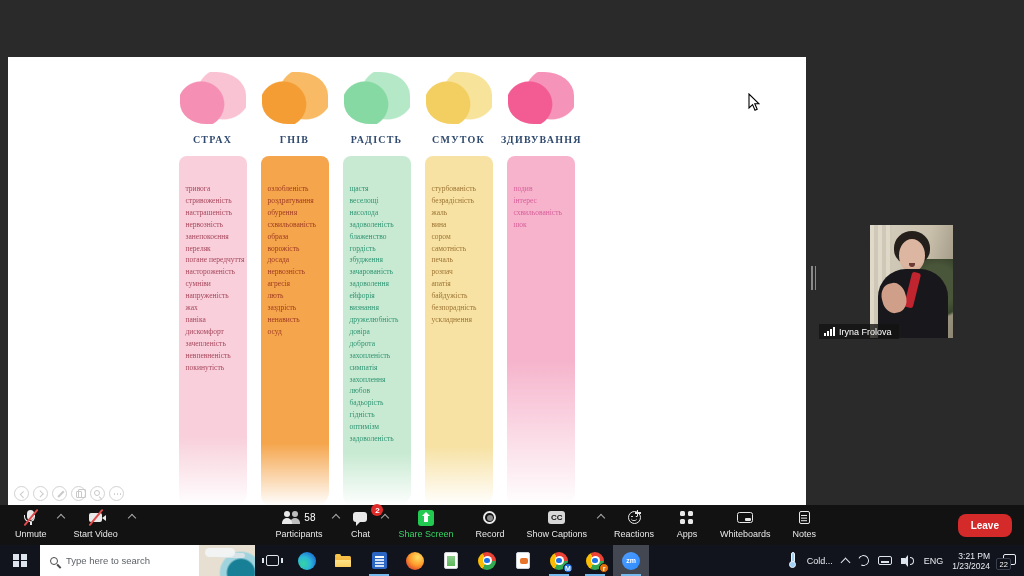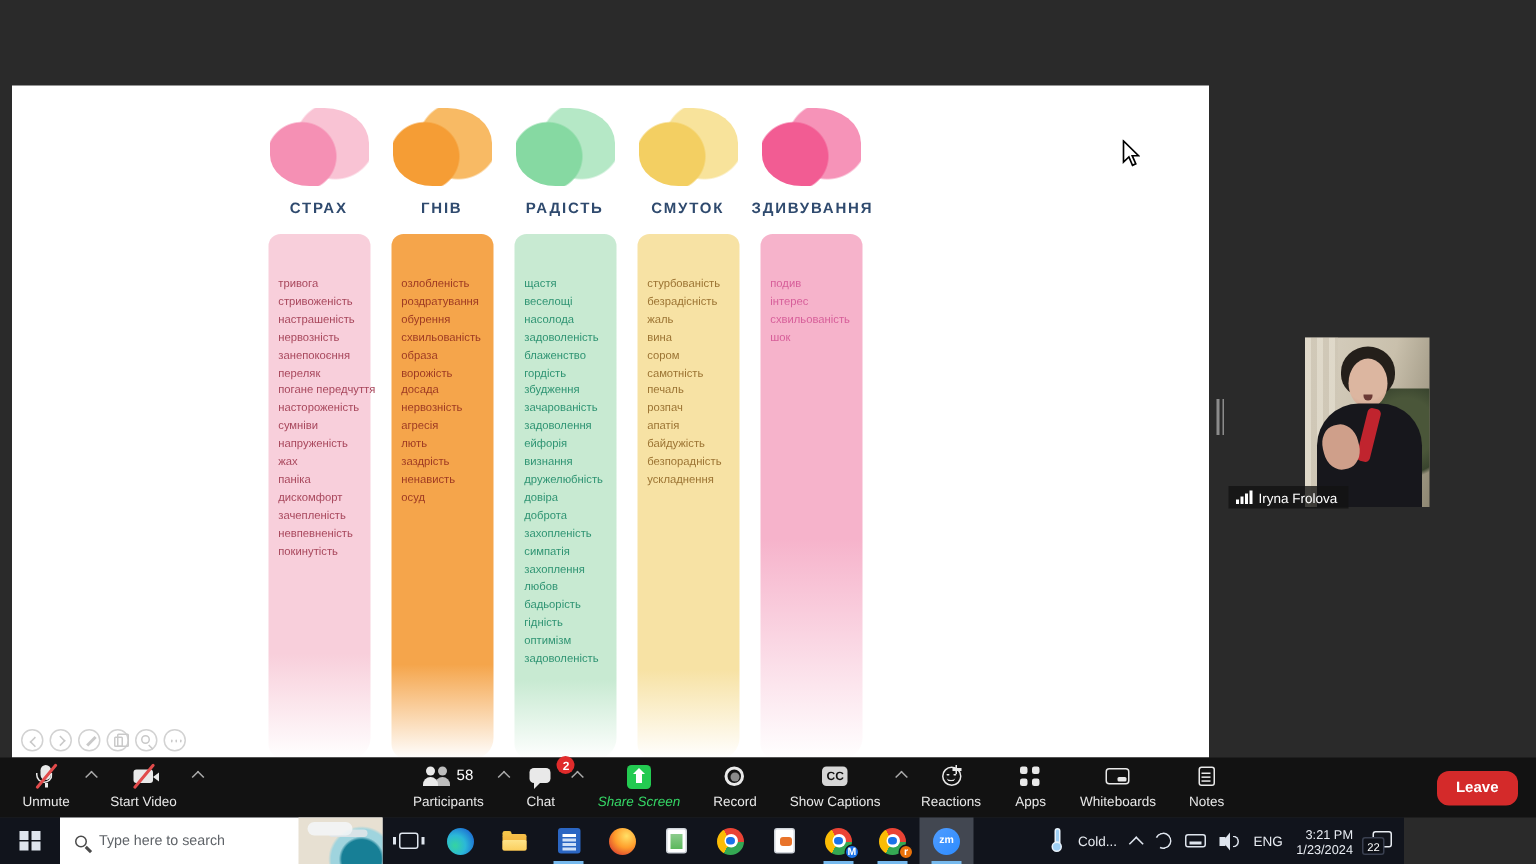--- a/index.html
+++ b/index.html
@@ -44,21 +44,21 @@
   .rec-dot::before { left:3px; } .rec-dot::after { left:5.6px; }
   .rec-label { color:#e8e8e8; font-size:9px; margin-left:6px; }
   .info-right { margin-left:auto; display:flex; align-items:center; gap:8px; margin-right:10px; }
   .pill { background:#2d2d2d; border-radius:4px; padding:3px 9px; color:#ddd; font-size:9px;
           display:flex; align-items:center; gap:4px; }
   .view-grid { width:9px; height:9px; display:grid; grid-template-columns:4px 4px; gap:1px; }
   .view-grid i { width:4px; height:4px; background:#d5d5d5; }
 
   
   .main { position:absolute; left:0; top:48px; width:1024px; height:457px; background:#2a2a2a; }
-  .screen { position:absolute; left:8px; top:9px; width:798px; height:448px; background:#ffffff; }
+  .screen { position:absolute; left:8px; top:9px; width:798px; height:448px; background:#ffffff;font-family:Liberation Serif, serif; }
 
   
   .emotion-chart { position:absolute; left:165px; top:15px; display:flex; gap:3px; }
   .emo-col { width:79px; }
   .emo-swatch { width:66px; height:52px; margin:0 auto; border-radius:35% 45% 30% 40%; }
   .emo-title { margin-top:10px; text-align:center; font-size:10px; font-weight:bold;
                letter-spacing:1.2px; color:var(--title-navy,#2f4a6e); height:14px; white-space:nowrap; }
   .emo-stroke { margin:8px auto 0; width:68px; height:350px; border-radius:8px 8px 14px 10px;
                padding:27px 0 0 7px; font-size:7.5px; line-height:11.9px; }
   .emo-word { white-space:nowrap; }
@@ -102,21 +102,21 @@
   .sig-bars i:nth-child(1){height:3px;} .sig-bars i:nth-child(2){height:5px;} .sig-bars i:nth-child(3){height:7px;} .sig-bars i:nth-child(4){height:9px;}
 
   
   .zoom-toolbar { position:absolute; left:0; top:505px; width:1024px; height:40px; background:#121212;
                   display:flex; align-items:stretch; }
   .tb-left { display:flex; margin-left:4px;text-align:center; }
   .tb-center { display:flex; margin:0 auto; }
   .tb-item { position:relative; display:flex; flex-direction:column; align-items:center;
              padding:4px 11px 0; color:#e8e8e8; }
   .tb-label { font-size:9px; margin-top:3px; white-space:nowrap; }
-  .tb-label.green { color:#35d465;font-style:italic; }
+  .tb-label.green { color:#35d465; }
   .icon-box { position:relative; width:22px; height:17px; display:flex; justify-content:center; }
   .tb-chevron { position:absolute; right:-1px; top:10px; width:6px; height:6px;
                 border-left:1.6px solid #ababab; border-top:1.6px solid #ababab; transform:rotate(45deg); }
   .chev-pad { padding-right:16px; }
   .mic-body { width:7px; height:10px; background:#e9e9e9; border-radius:3.5px; position:relative; margin-top:1px; }
   .mic-arc { position:absolute; left:-3px; top:5px; width:11px; height:7px; border:1.6px solid #e9e9e9;
              border-top:none; border-radius:0 0 7px 7px; }
   .mic-stem { position:absolute; left:2.7px; top:12px; width:1.6px; height:3px; background:#e9e9e9; }
   .red-slash { position:absolute; left:10px; top:-2px; width:2px; height:21px; background:#e14b4b;
                transform:rotate(40deg); border-radius:1px; }
@@ -160,21 +160,21 @@
   .wb-box { width:16px; height:11px; border:1.5px solid #e9e9e9; border-radius:2.5px; position:relative; margin-top:3px; }
   .wb-box::after { content:''; position:absolute; right:1.5px; bottom:1.5px; width:6px; height:2.5px;
             background:#e9e9e9; border-radius:1px; }
   .notes-doc { width:11px; height:13px; border:1.5px solid #e9e9e9; border-radius:2px; position:relative; margin-top:2px; }
   .notes-doc::after { content:''; position:absolute; left:1.5px; top:2.5px; width:5.5px; height:1.2px;
             background:#e9e9e9; box-shadow:0 2.6px 0 #e9e9e9, 0 5.2px 0 #e9e9e9; }
   .leave-btn { background:var(--leave-red,#d42a2a); color:#fff; font-size:10px; font-weight:bold;
             padding:6px 13px; border-radius:8px; align-self:center; margin-right:12px; white-space:nowrap; }
 
   
-  .taskbar { position:absolute; left:0; top:545px; width:936px; height:31px; background:#11141c;
+  .taskbar { position:absolute; left:0; top:545px; width:1024px; height:31px; background:#11141c;
              display:flex; align-items:center; }
   .start-btn { width:40px; height:31px; display:flex; align-items:center; justify-content:center; }
   .win-logo { display:grid; grid-template-columns:6px 6px; gap:1.5px; }
   .win-logo i { width:6px; height:6px; background:#dfe5ee; }
   .search-box { width:215px; height:31px; background:#ffffff; display:flex; align-items:center; position:relative; }
   .mag { width:8px; height:8px; border:1.5px solid #4a4a4a; border-radius:50%; margin-left:10px; position:relative; flex:0 0 auto; }
   .mag::after { content:''; position:absolute; left:6.5px; top:6px; width:1.5px; height:5px; background:#4a4a4a; transform:rotate(-45deg); }
   .search-input { border:none; outline:none; background:transparent; font-size:9.5px; color:#333;
              margin-left:8px; width:100px; font-family:"Liberation Sans",sans-serif; }
   .search-input::placeholder { color:#5f6368; }

